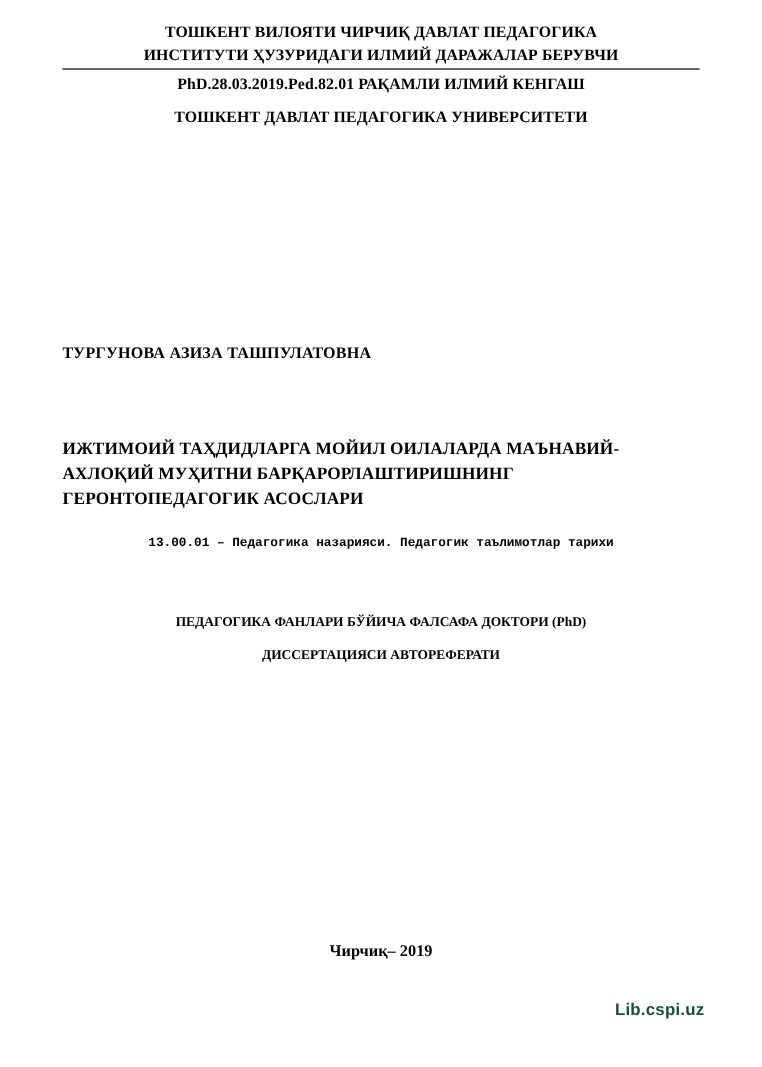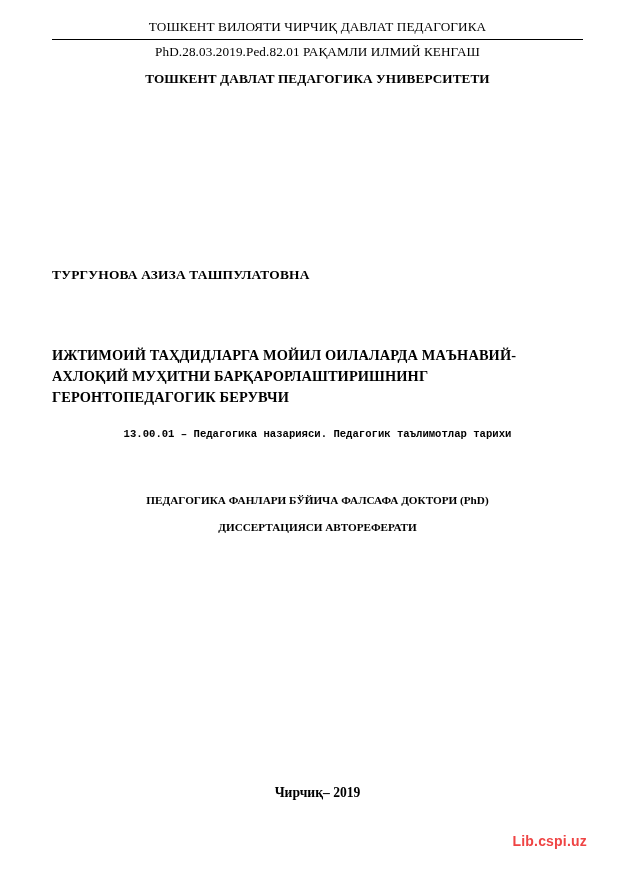--- a/index.html
+++ b/index.html
@@ -18,21 +18,21 @@
   .page {
     width: 635px;
     height: 889px;
     box-sizing: border-box;
     padding: 18px 52px 10px 52px;
     position: relative;
     display: block;
   }
   .header-block {
     text-align: center;
-    font-weight: normal;
+    font-weight: bold;
     font-size: 13.2px;
     line-height: 1.42;
     letter-spacing: 0.1px;
   }
   .header-block .line {
     display: block;
   }
   .header-rule {
     border: none;
     border-top: 1.4px solid #000;
@@ -91,43 +91,44 @@
     right: 0;
     top: 785px;
   }
   .watermark {
     position: absolute;
     right: 48px;
     top: 833px;
     font-family: "Liberation Sans", sans-serif;
     font-weight: bold;
     font-size: 14px;
-    color: #ef4444;
+    color: #14532d;
     letter-spacing: 0.2px;
   }
 </style>
 </head>
 <body>
 
 <div class="page">
 
   <div class="header-block">
     <span class="line">ТОШКЕНТ ВИЛОЯТИ ЧИРЧИҚ ДАВЛАТ ПЕДАГОГИКА</span>
+    <span class="line">ИНСТИТУТИ ҲУЗУРИДАГИ ИЛМИЙ ДАРАЖАЛАР БЕРУВЧИ</span>
     <hr class="header-rule">
     <span class="line">PhD.28.03.2019.Ped.82.01 РАҚАМЛИ ИЛМИЙ КЕНГАШ</span>
   </div>
 
   <div class="sub-institute">ТОШКЕНТ ДАВЛАТ ПЕДАГОГИКА УНИВЕРСИТЕТИ</div>
 
   <div class="author">ТУРГУНОВА АЗИЗА ТАШПУЛАТОВНА</div>
 
   <div class="title">
     <span class="line">ИЖТИМОИЙ ТАҲДИДЛАРГА МОЙИЛ ОИЛАЛАРДА МАЪНАВИЙ-</span>
     <span class="line">АХЛОҚИЙ МУҲИТНИ БАРҚАРОРЛАШТИРИШНИНГ</span>
-    <span class="line">ГЕРОНТОПЕДАГОГИК БЕРУВЧИ</span>
+    <span class="line">ГЕРОНТОПЕДАГОГИК АСОСЛАРИ</span>
   </div>
 
   <div class="specialty">13.00.01 – Педагогика назарияси. Педагогик таълимотлар тарихи</div>
 
   <div class="degree">
     <span class="line">ПЕДАГОГИКА ФАНЛАРИ БЎЙИЧА ФАЛСАФА ДОКТОРИ (PhD)</span>
     <span class="line">ДИССЕРТАЦИЯСИ АВТОРЕФЕРАТИ</span>
   </div>
 
   <div class="place-year">Чирчиқ– 2019</div>

